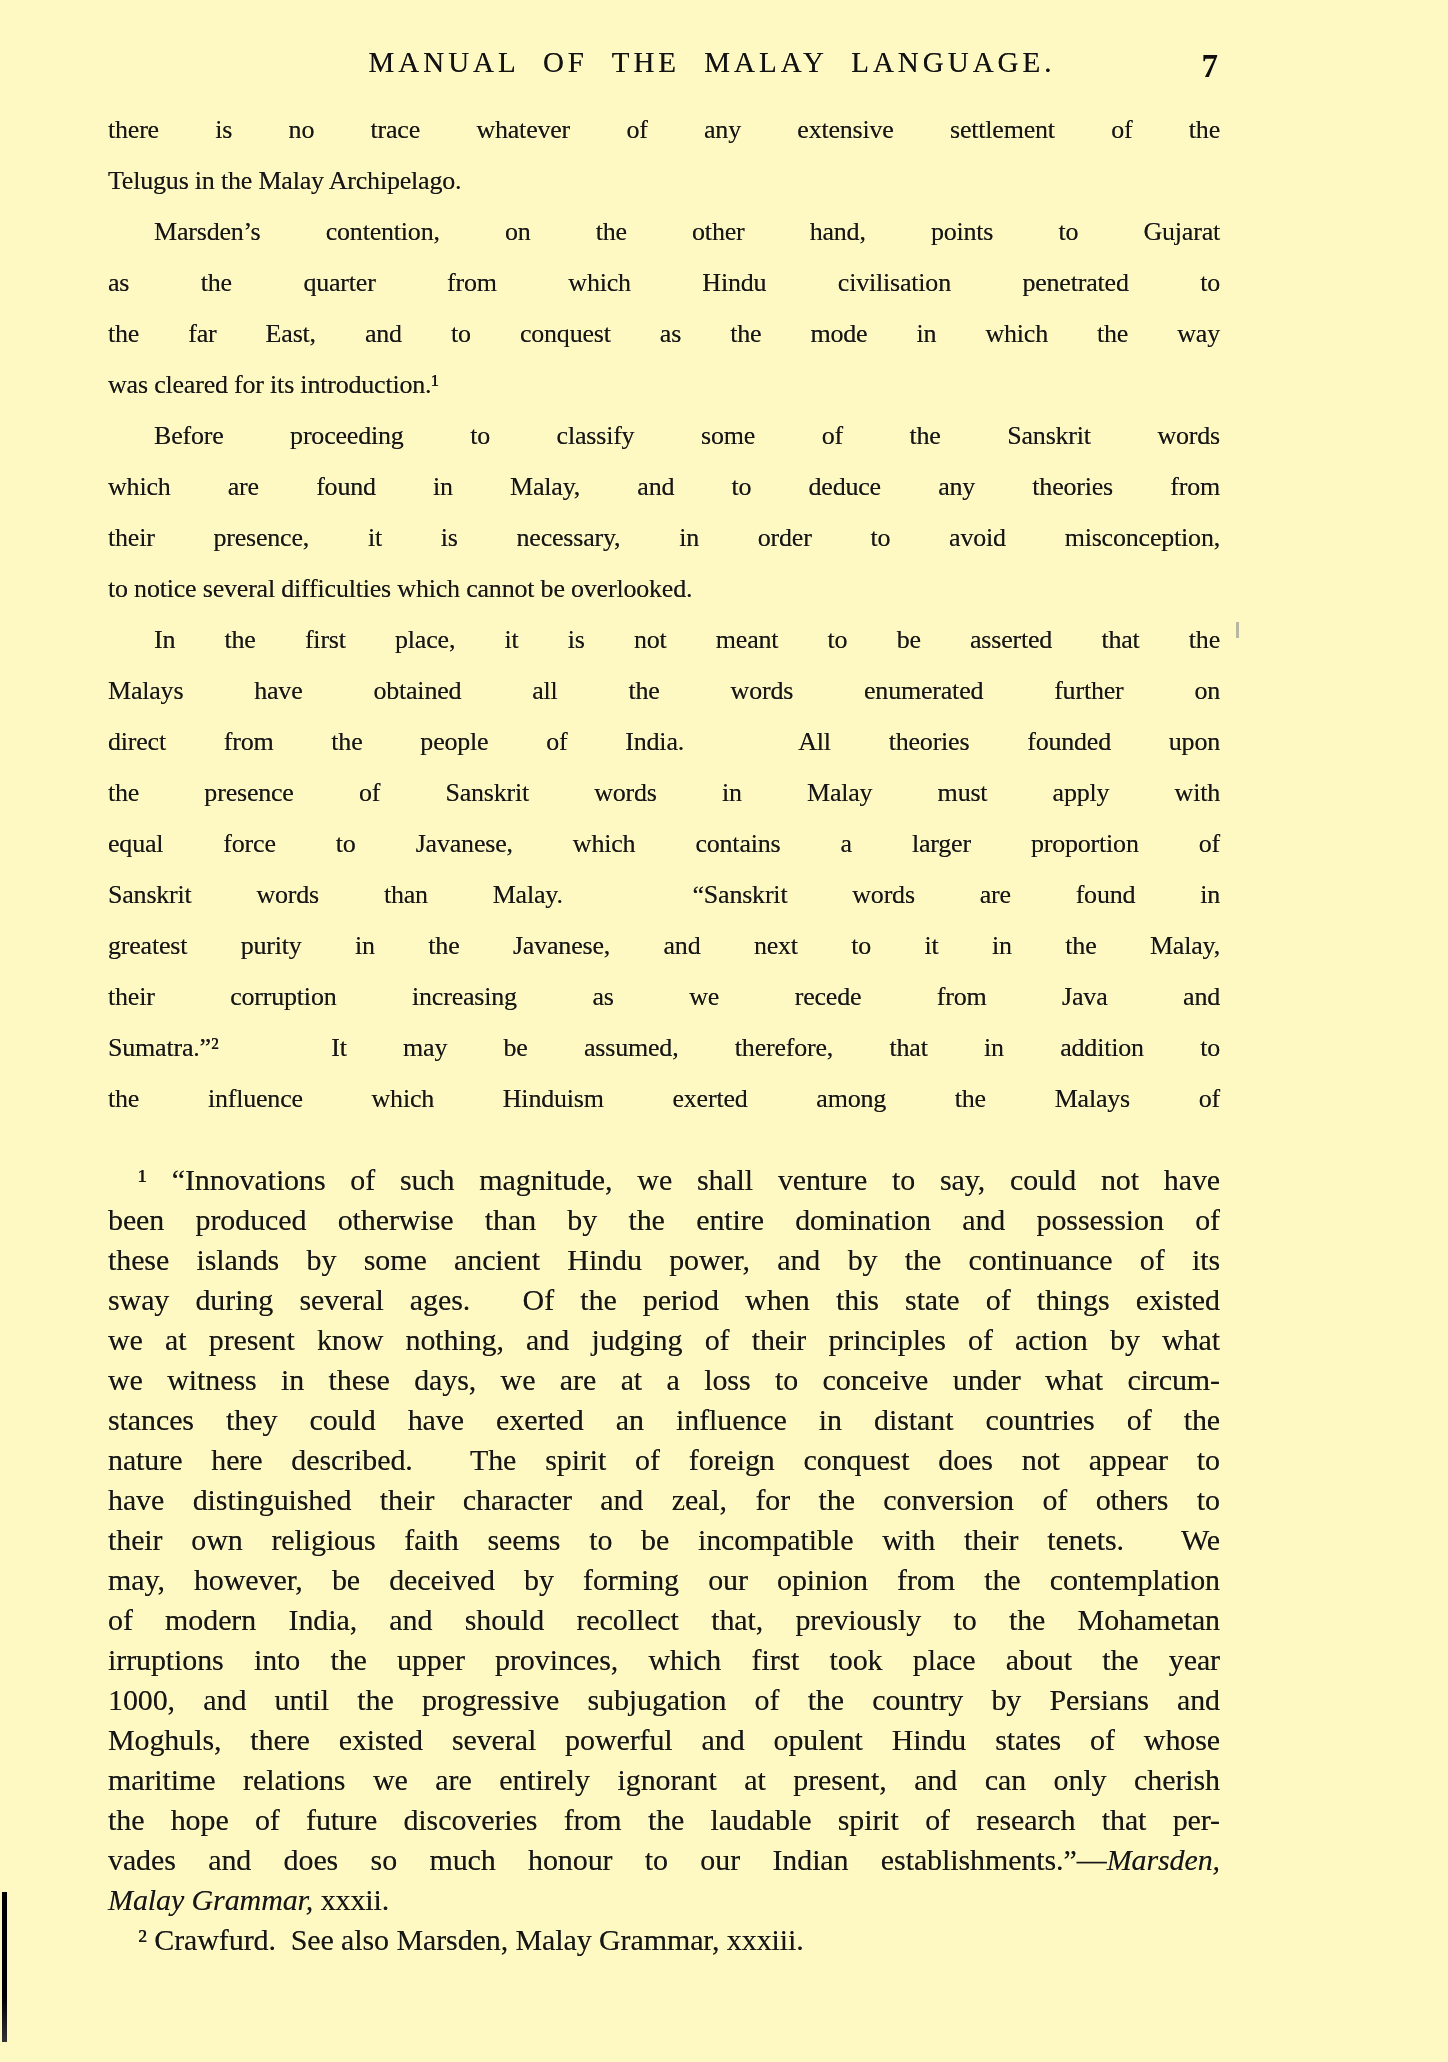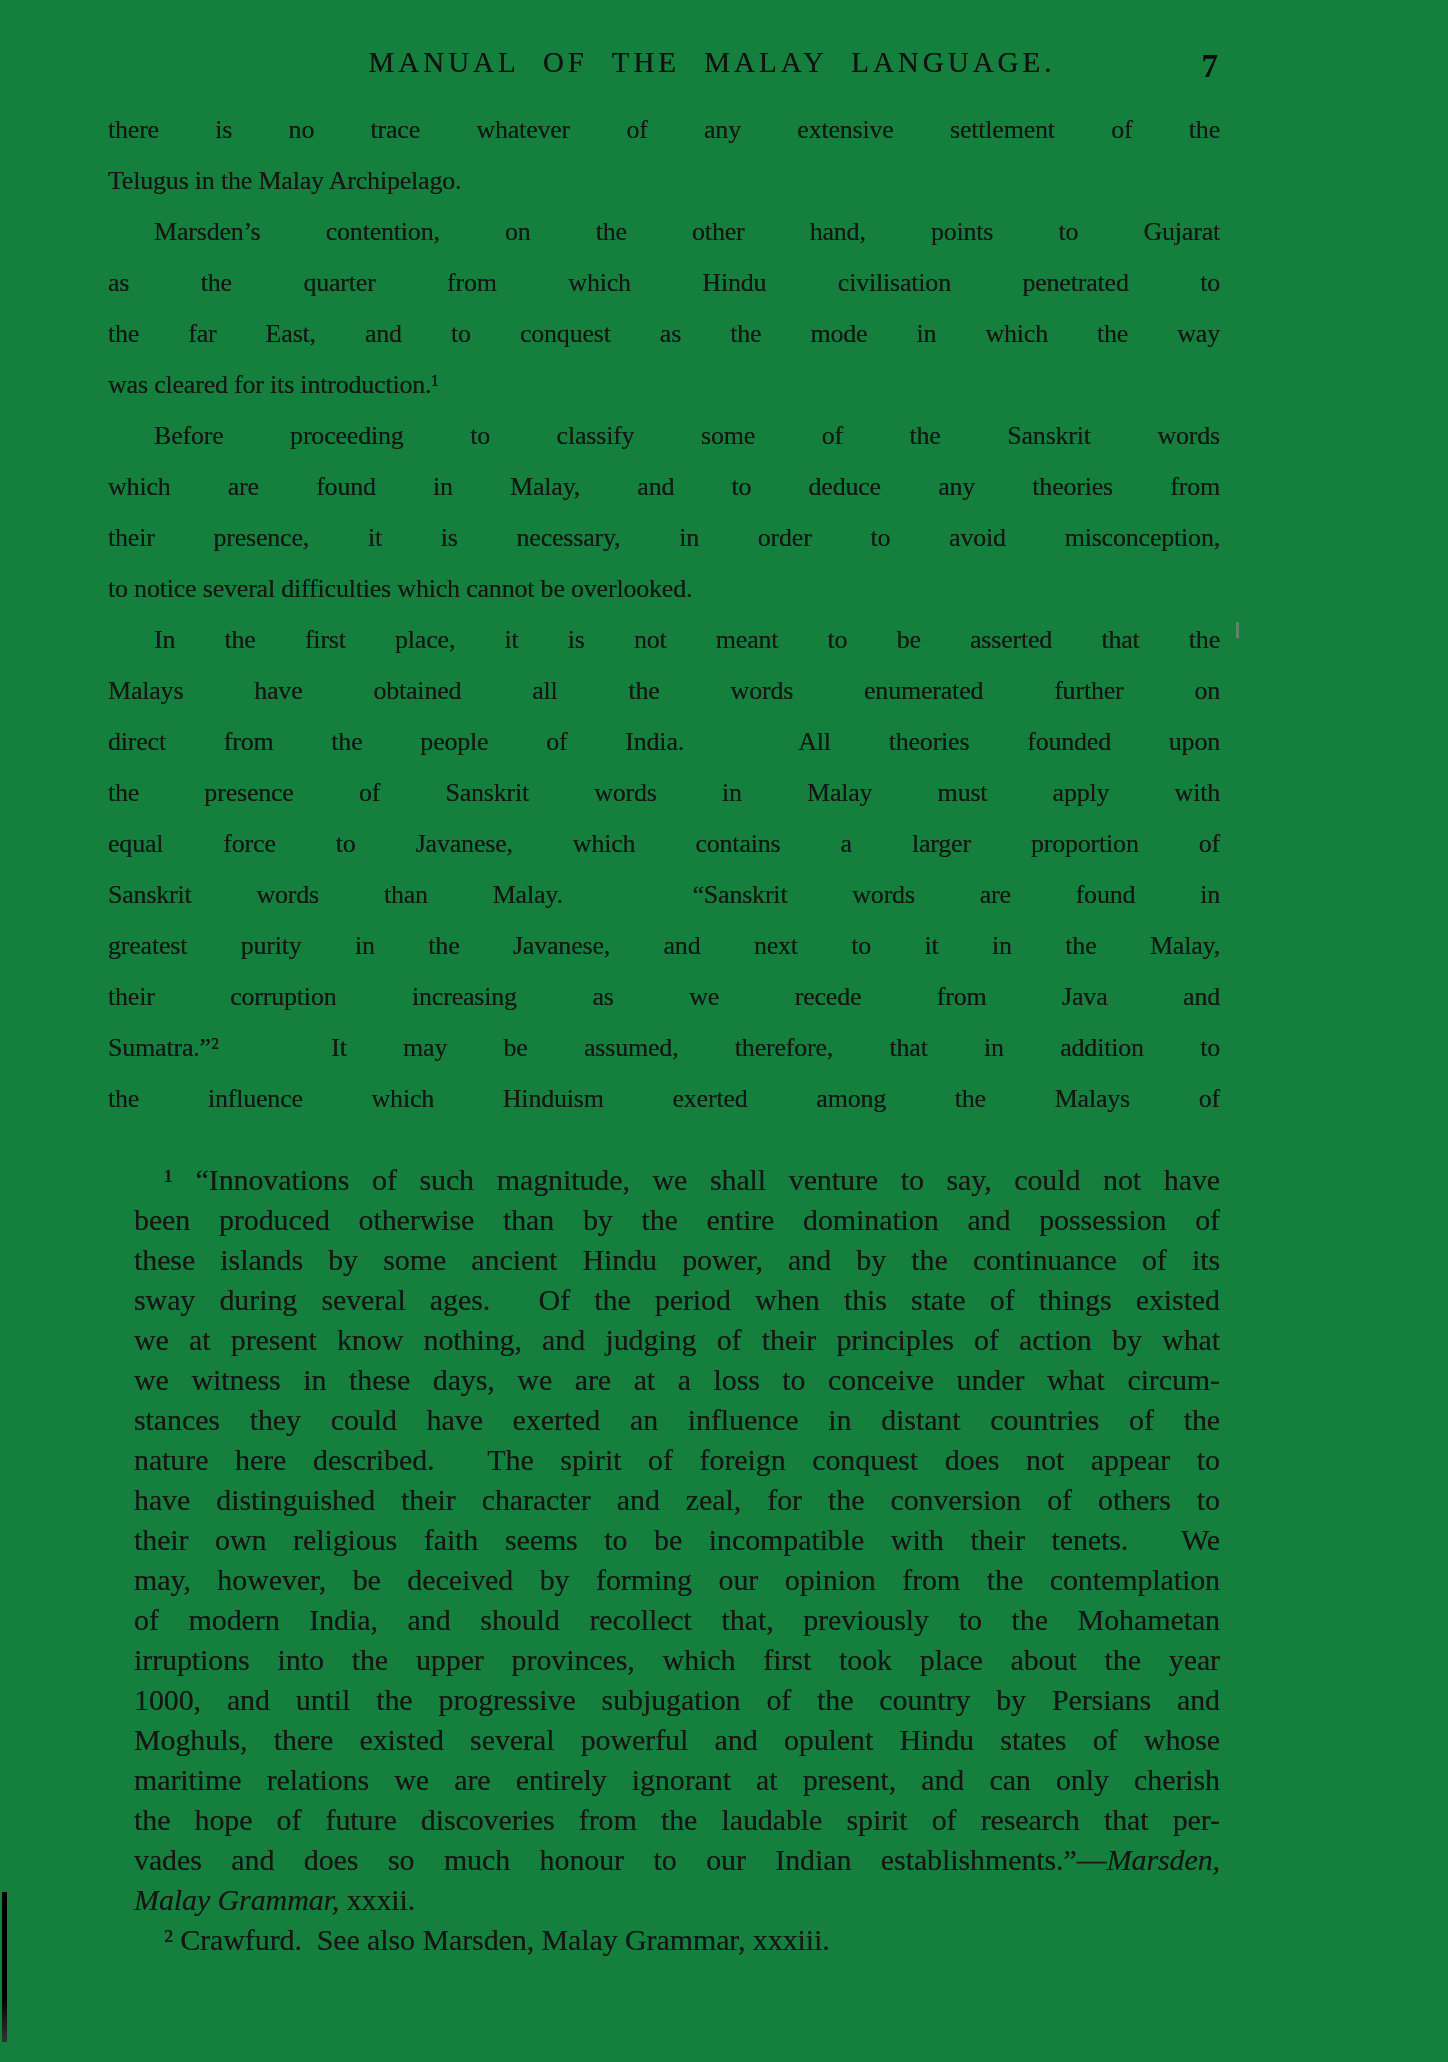--- a/index.html
+++ b/index.html
@@ -1,19 +1,19 @@
 <!DOCTYPE html>
 <html><head>
 <meta charset="utf-8">
 <style>
   html,body{margin:0;padding:0;background:#e8e8e8;}
   .page{
     position:relative;
     width:1448px;height:2062px;
-    background:#15803d;
+    background:#fef9c3;
     font-family:"Liberation Serif","DejaVu Serif",serif;
     color:#161616;
     overflow:hidden;
   }
   .running-head{
     position:absolute;top:46px;left:108px;width:1112px;height:44px;
   }
   .running-title{
     text-align:center;
     padding-left:96px;
@@ -49,21 +49,20 @@
   }
   .fnline{
     white-space:pre-wrap;
     font-size:30px;
     line-height:40px;
     height:40px;
     text-align:justify;
     text-align-last:justify;
     letter-spacing:-0.1px;
     text-shadow:0 0 0.4px rgba(0,0,0,.5);
-    margin-left:26px;
   }
   .fnline.lastline{text-align-last:left;}
   .fnline.indent{text-indent:30px;}
   .it{font-style:italic;}
   .artifact-bar{
     position:absolute;left:2px;top:1892px;width:5px;height:150px;
     background:linear-gradient(to bottom,#000 0%,#000 70%,#333 100%);
   }
   .artifact-speck{
     position:absolute;left:1236px;top:622px;width:3px;height:16px;

